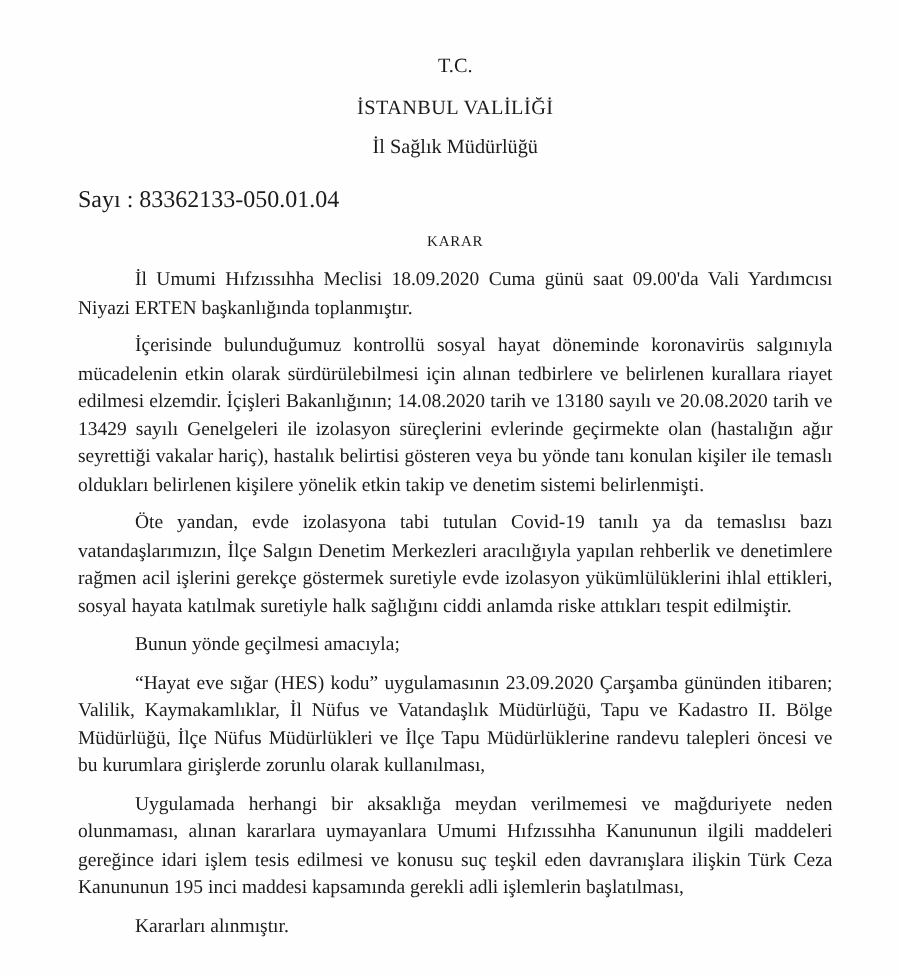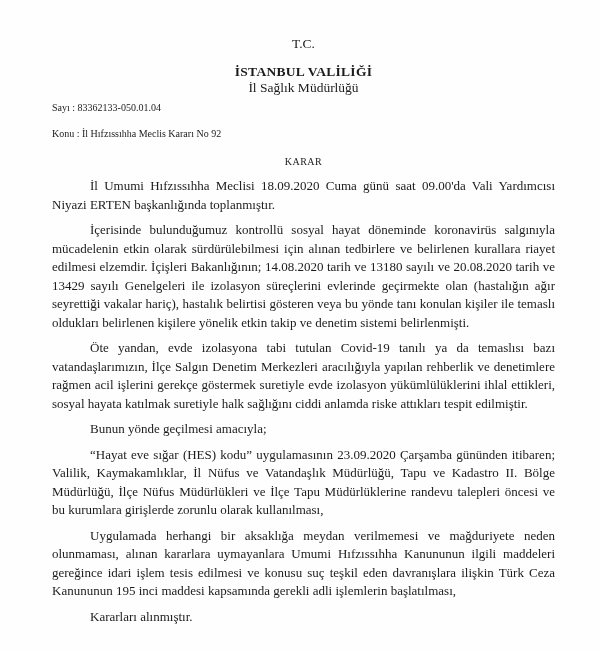--- a/index.html
+++ b/index.html
@@ -17,24 +17,24 @@
     color: #1b1b1b;
     box-sizing: border-box;
     padding: 36px 45px 20px 52px;
   }
   .hdr {
     text-align: center;
     font-size: 13.5px;
     line-height: 16px;
   }
   .hdr-tc        { margin-bottom: 12px; }
-  .hdr-valilik   { letter-spacing: 0.3px; font-weight: bold; }
-  .hdr-mudurluk  { margin-bottom: 4px; }
+  .hdr-valilik   { margin-bottom: 10px; letter-spacing: 0.3px; }
+  .hdr-mudurluk  { margin-bottom: 20px; }
   .meta {
-    font-size: 10px;
+    font-size: 16px;
     line-height: 16px;
   }
   .meta-line { margin-bottom: 10px; }
   .karar-title {
     text-align: center;
     font-size: 10px;
     line-height: 16px;
     margin-top: 12px;
     margin-bottom: 7px;
     letter-spacing: 0.5px;
@@ -57,21 +57,20 @@
 <div class="page">
 
   <div class="hdr hdr-tc">T.C.</div>
 
   <div class="hdr hdr-valilik">İSTANBUL VALİLİĞİ</div>
 
   <div class="hdr hdr-mudurluk">İl Sağlık Müdürlüğü</div>
 
   <div class="meta">
     <div class="meta-line">Sayı : 83362133-050.01.04</div>
-    <div class="meta-line">Konu : İl Hıfzıssıhha Meclis Kararı No 92</div>
   </div>
 
   <div class="karar-title">KARAR</div>
 
   <div class="body-text">
     <p>İl Umumi Hıfzıssıhha Meclisi 18.09.2020 Cuma günü saat 09.00'da Vali Yardımcısı Niyazi ERTEN başkanlığında toplanmıştır.</p>
     <p>İçerisinde bulunduğumuz kontrollü sosyal hayat döneminde koronavirüs salgınıyla mücadelenin etkin olarak sürdürülebilmesi için alınan tedbirlere ve belirlenen kurallara riayet edilmesi elzemdir. İçişleri Bakanlığının; 14.08.2020 tarih ve 13180 sayılı ve 20.08.2020 tarih ve 13429 sayılı Genelgeleri ile izolasyon süreçlerini evlerinde geçirmekte olan (hastalığın ağır seyrettiği vakalar hariç), hastalık belirtisi gösteren veya bu yönde tanı konulan kişiler ile temaslı oldukları belirlenen kişilere yönelik etkin takip ve denetim sistemi belirlenmişti.</p>
     <p>Öte yandan, evde izolasyona tabi tutulan Covid-19 tanılı ya da temaslısı bazı vatandaşlarımızın, İlçe Salgın Denetim Merkezleri aracılığıyla yapılan rehberlik ve denetimlere rağmen acil işlerini gerekçe göstermek suretiyle evde izolasyon yükümlülüklerini ihlal ettikleri, sosyal hayata katılmak suretiyle halk sağlığını ciddi anlamda riske attıkları tespit edilmiştir.</p>
     <p>Bunun yönde geçilmesi amacıyla;</p>
     <p>“Hayat eve sığar (HES) kodu” uygulamasının 23.09.2020 Çarşamba gününden itibaren; Valilik, Kaymakamlıklar, İl Nüfus ve Vatandaşlık Müdürlüğü, Tapu ve Kadastro II. Bölge Müdürlüğü, İlçe Nüfus Müdürlükleri ve İlçe Tapu Müdürlüklerine randevu talepleri öncesi ve bu kurumlara girişlerde zorunlu olarak kullanılması,</p>

